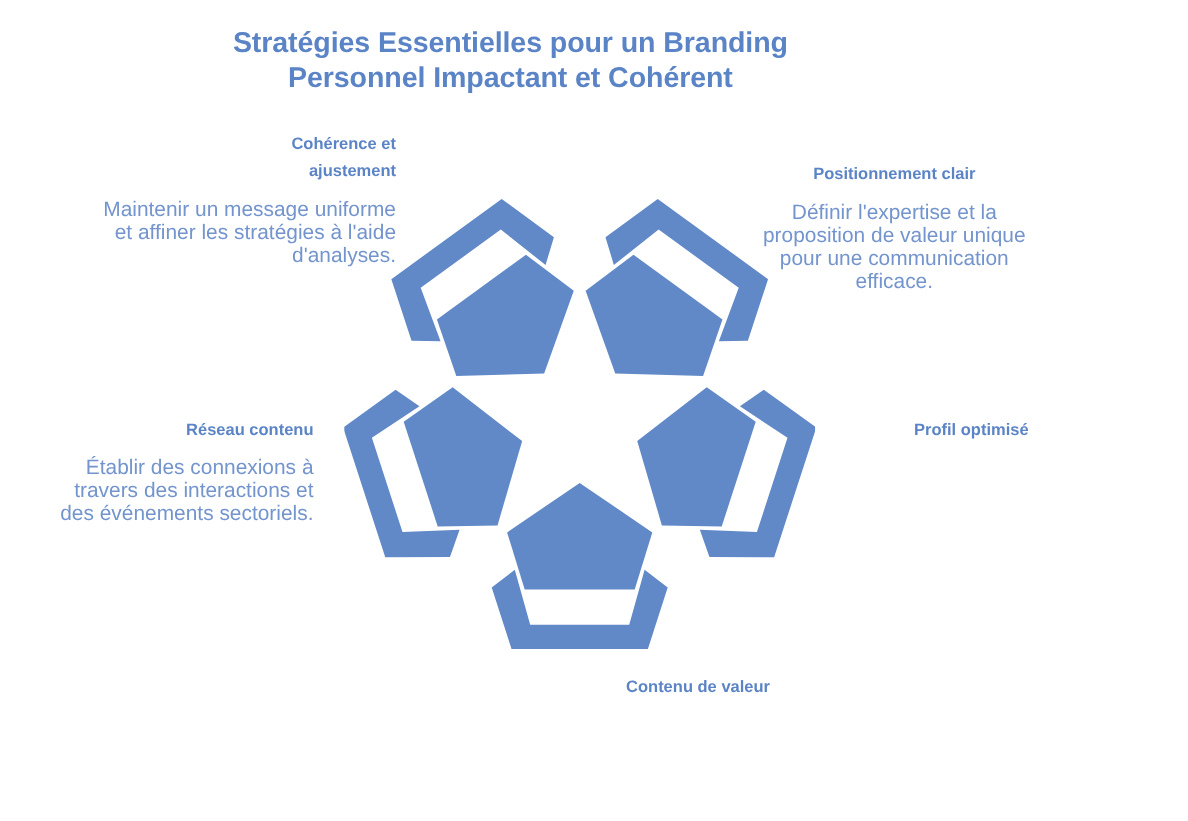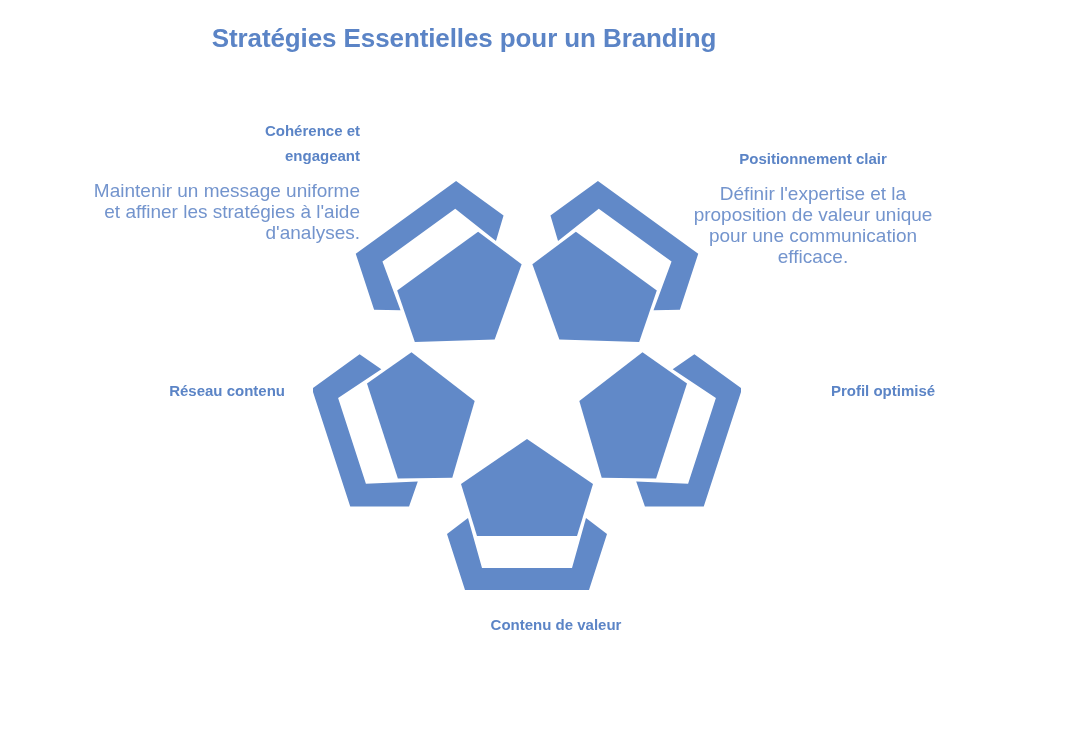--- a/index.html
+++ b/index.html
@@ -53,34 +53,35 @@
   .callout .c-body {
     font-size: 19px;
     font-weight: normal;
     line-height: 21px;
     color: #7394cd;
     margin: 0;
   }
 
   .align-right { text-align: right; }
   .align-left  { text-align: center;  }
-  .align-center{ text-align: center; margin-left: 21px;}
+  .align-center{ text-align: right;}
 
   
   #callout-coherence   { left: 85px;  top: 118px; width: 275px; }
   #callout-positioning { left: 688px; top: 146px; width: 250px; }
   #callout-network     { left: 40px;  top: 378px; width: 245px; }
   #callout-profile     { left: 758px; top: 378px; width: 250px; }
   #callout-content     { left: 370px; top: 612px; width: 330px; }
 </style>
 </head>
 <body>
 
 <div id="title">
   <span class="line">Stratégies Essentielles pour un Branding</span>
+  <span class="line">Personnel Impactant et Cohérent</span>
 </div>
 
 <div id="wheel">
   <svg viewBox="0 0 428 420" xmlns="http://www.w3.org/2000/svg" aria-hidden="true">
     <defs>
 
       <g id="unit">
 
         <polygon points="-50,-152 50,-152 66,-100 0,-55 -66,-100"></polygon>
 
@@ -105,32 +106,33 @@
       <g transform="rotate(252)">
           <use href="#unit" xlink:href="#unit"></use>
         </g>
     </g>
   </svg>
 </div>
 
 <div class="callout align-right" id="callout-coherence">
   <div class="c-title">
     <span>Cohérence et</span><br>
-    <span>engageant</span>
+    <span>ajustement</span>
   </div>
   <p class="c-body">Maintenir un message uniforme et affiner les stratégies à l'aide d'analyses.</p>
 </div>
 
 <div class="callout align-left" id="callout-positioning">
   <div class="c-title">Positionnement clair</div>
   <p class="c-body">Définir l'expertise et la proposition de valeur unique pour une communication efficace.</p>
 </div>
 
 <div class="callout align-right" id="callout-network">
   <div class="c-title">Réseau contenu</div>
+  <p class="c-body">Établir des connexions à travers des interactions et des événements sectoriels.</p>
 </div>
 
 <div class="callout align-left" id="callout-profile">
   <div class="c-title">Profil optimisé</div>
 </div>
 
 <div class="callout align-center" id="callout-content">
   <div class="c-title">Contenu de valeur</div>
 </div>
 

